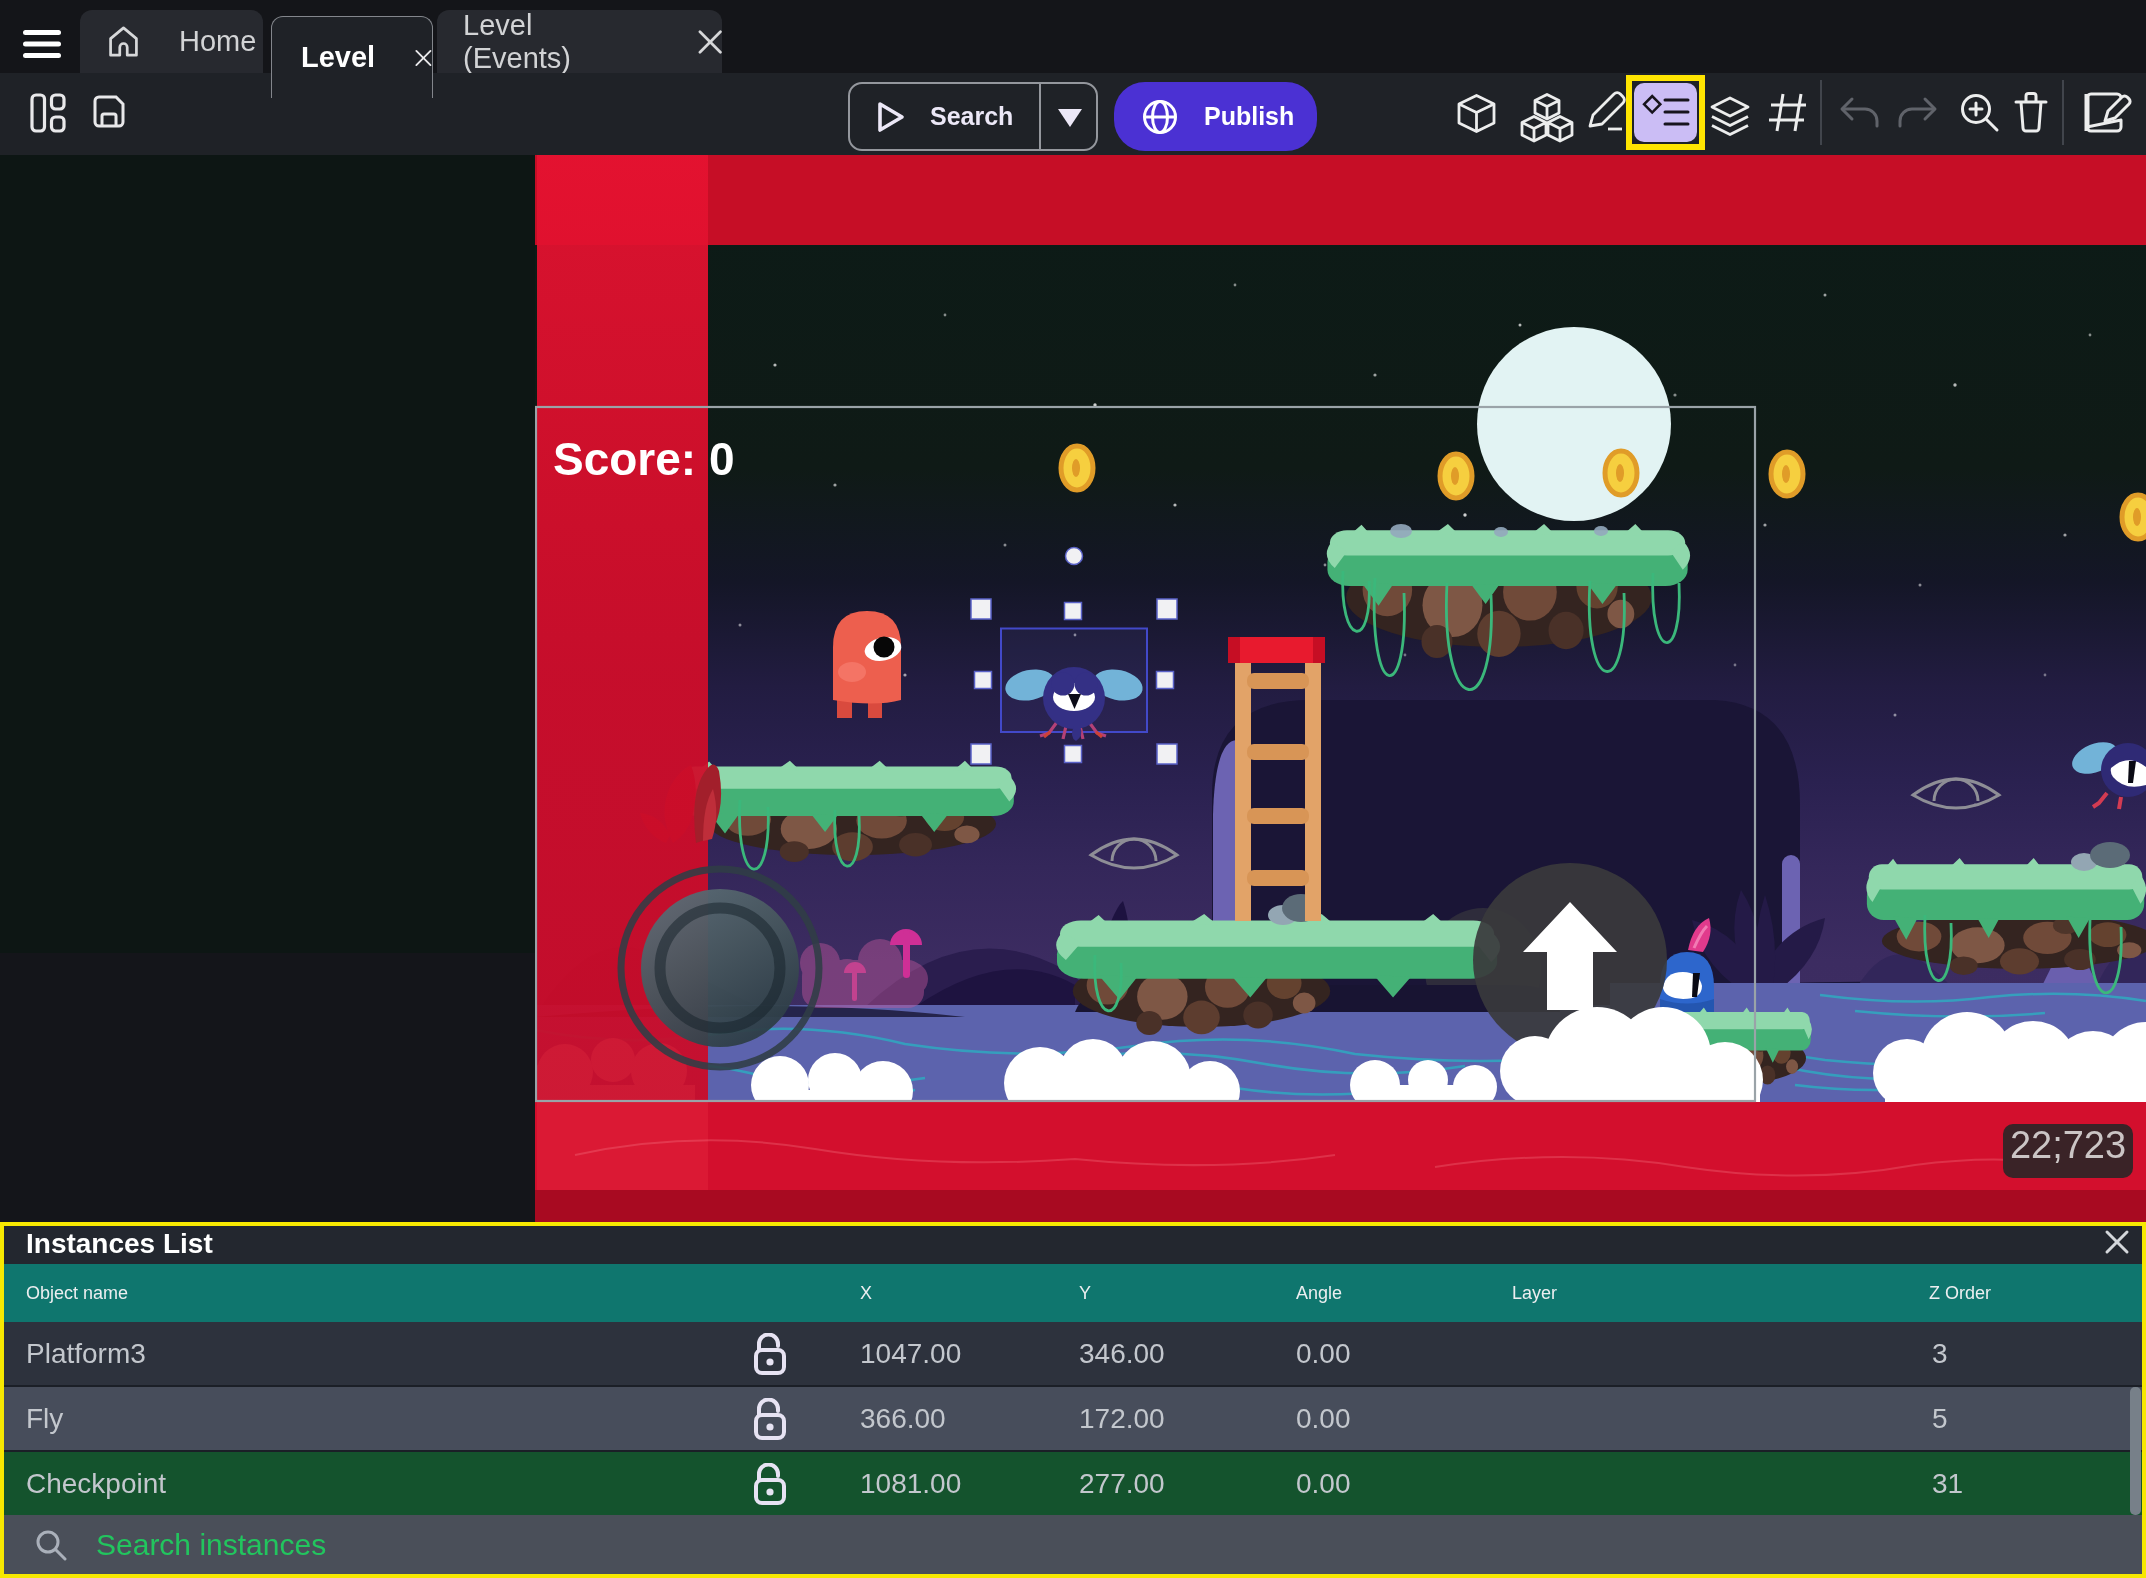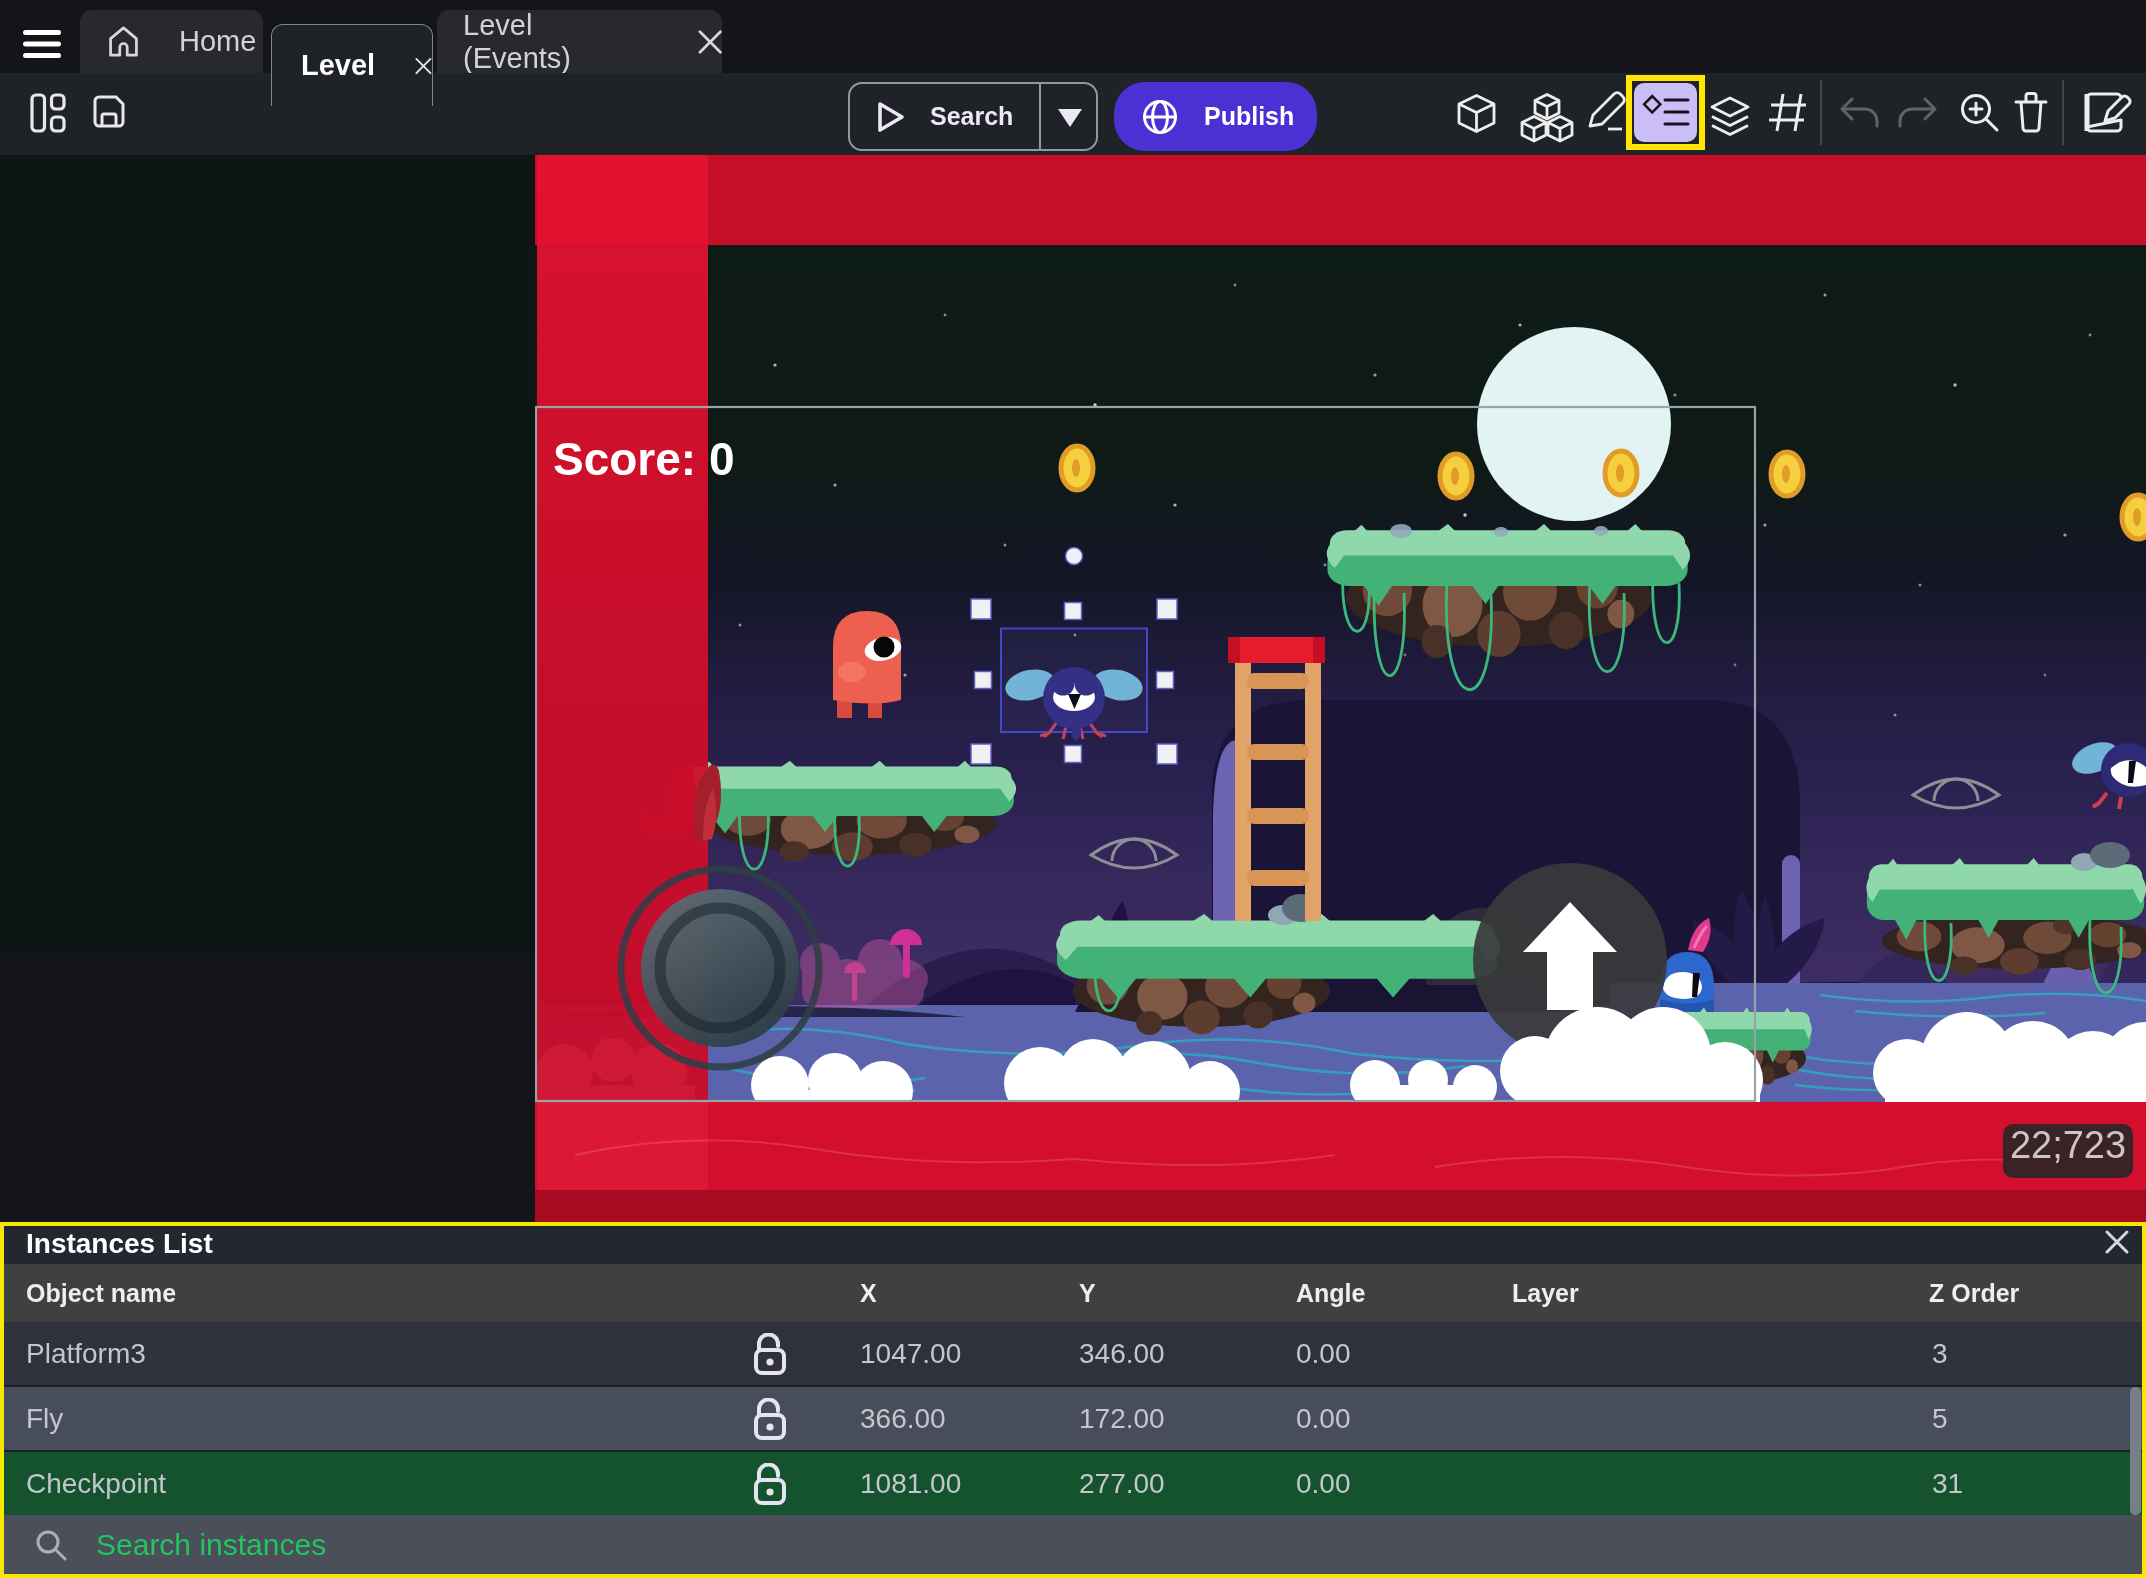--- a/index.html
+++ b/index.html
@@ -7,21 +7,21 @@
     font-family:"Liberation Sans", sans-serif; }
   #app { position:relative; width:2146px; height:1578px; }
   .abs { position:absolute; }
 
   
   #tabbar { left:0; top:0; width:2146px; height:73px; background:#141519; }
   .tab { position:absolute; top:10px; height:63px; background:#27292f;
     border-radius:12px 12px 0 0; display:flex; align-items:center;
     color:#d2d3d5; font-size:29px;gap:16px; }
   #tab-home { left:80px; width:183px; }
-  #tab-level { left:271px; width:162px; top:24px; height:82px; background:#1f2227;
+  #tab-level { left:271px; width:162px; top:16px; height:82px; background:#1f2227;
     border:1px solid #83868c; border-bottom:none; color:#fff; z-index:3; }
   #tab-events { left:437px; width:285px; }
 
   
   #toolbar { left:0; top:73px; width:2146px; height:82px; background:#1f2227; }
   #previewbtn { left:848px; top:9px; width:250px; height:69px; border:2px solid #94979d;
     border-radius:14px; display:flex; align-items:center; color:#ece8f7; }
   #publishbtn { left:1114px; top:9px; width:203px; height:69px; background:#4b31d3;
     border-radius:31px; display:flex; align-items:center; color:#fff; }
 
@@ -526,21 +526,21 @@
     <div class="abs" style="left:0;top:0;width:2138px;height:38px;background:#23272f">
       <span style="position:absolute;left:22px;top:2px;color:#fff;font-size:28px;font-weight:bold">Instances List</span>
       <svg style="position:absolute;left:2100px;top:3px" width="26" height="26" viewBox="0 0 26 26">
         <g stroke="#d4d7db" stroke-width="3" stroke-linecap="round">
           <line x1="3" y1="3" x2="23" y2="23"></line>
             <line x1="23" y1="3" x2="3" y2="23"></line>
         </g>
       </svg>
     </div>
 
-    <div class="prow" style="top:38px;height:58px;background:#404040;font-weight:bold;color:#eceef0;font-size:25px">
+    <div class="prow" style="top:38px;height:58px;background:#0f766e;font-weight:normal;color:#eceef0;font-size:18px">
       <span class="cell" style="left:22px">Object name</span>
       <span class="cell" style="left:856px">X</span>
       <span class="cell" style="left:1075px">Y</span>
       <span class="cell" style="left:1292px">Angle</span>
       <span class="cell" style="left:1508px">Layer</span>
       <span class="cell" style="left:1925px">Z Order</span>
     </div>
     <div class="prow" style="top:96px;height:63px;background:#2d323d">
       <span class="cell" style="left:22px">Platform3</span>
       <svg class="cell lock" style="left:748px" width="36" height="42" viewBox="0 0 36 42">

